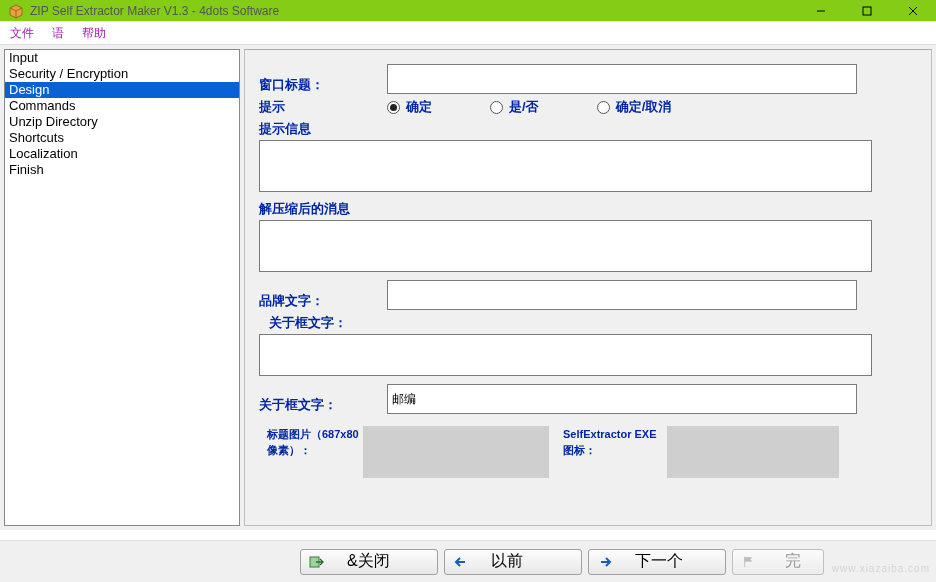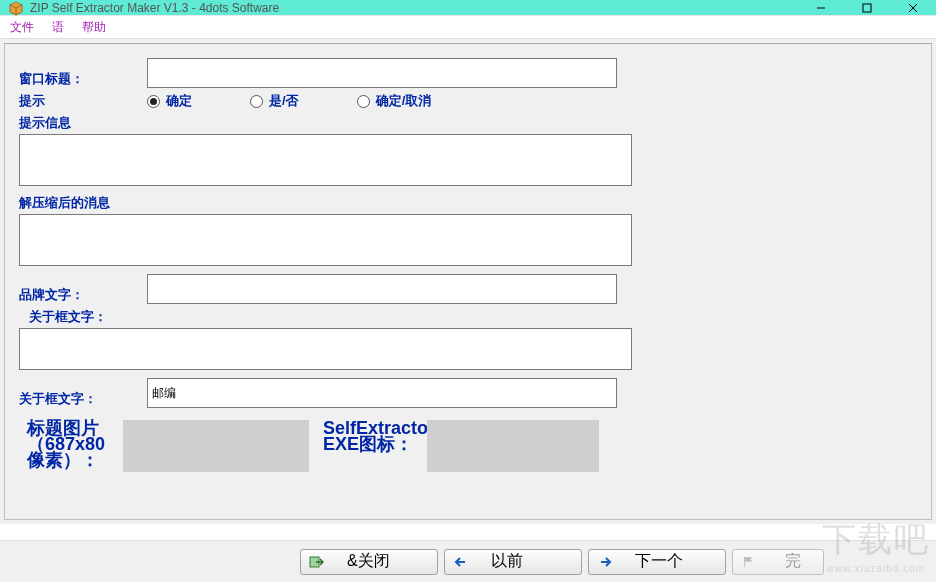--- a/index.html
+++ b/index.html
@@ -6,22 +6,22 @@
 body {
   font-family: "Microsoft YaHei", "SimSun", Tahoma, sans-serif;
   font-size: 12px;
   background: #fff;
   width: 936px;
   height: 582px;
   overflow: hidden;
   position: relative;
 }
 .titlebar {
-  height: 16px;
-  background: #5eead4;
+  height: 22px;
+  background: #84cc16;
   border-bottom: 1px solid #e8e8e8;
   display: flex;
   align-items: center;
   padding-left: 8px;
   color: #555;
 }
 .titlebar .appicon {
   width: 16px; height: 16px;
   margin-right: 6px;
   display: inline-flex; align-items: center; justify-content: center;
@@ -130,21 +130,21 @@
 .radio-dot.checked::after {
   content: ""; width: 7px; height: 7px; background: #222; border-radius: 50%;
 }
 .section-label { color: #0026a5; font-weight: bold; font-size: 13px; margin-top: 4px; }
 .img-row {
   display: flex;
   margin-top: 12px;
   gap: 0;
 }
 .img-caption {
-  color: #0026a5; font-weight: bold; font-size: 18px;
+  color: #0026a5; font-weight: bold; font-size: 11px;
   width: 104px;
   padding-left: 8px;
   line-height: 16px;
 }
 .img-box {
   background: #cfcfcf;
   height: 52px;
 }
 .img-box.wide { width: 186px; margin-right: 6px;}
 .img-box.small { width: 172px; }
@@ -218,20 +218,30 @@
   </div>
 </div>
 
 <div class="menubar">
   <span class="menu-item">文件</span>
   <span class="menu-item">语</span>
   <span class="menu-item">帮助</span>
 </div>
 
 <div class="content">
+  <div class="sidebar">
+    <div class="sidebar-item">Input</div>
+    <div class="sidebar-item">Security / Encryption</div>
+    <div class="sidebar-item selected">Design</div>
+    <div class="sidebar-item">Commands</div>
+    <div class="sidebar-item">Unzip Directory</div>
+    <div class="sidebar-item">Shortcuts</div>
+    <div class="sidebar-item">Localization</div>
+    <div class="sidebar-item">Finish</div>
+  </div>
 
   <div class="main">
 
     <div class="form-row">
       <span class="lbl">窗口标题：</span>
       <input class="txt short" value="" style="">
     </div>
 
     <div class="form-row">
       <span class="lbl">提示</span>
@@ -310,15 +320,14 @@
     <span class="bicon">
       <svg width="14" height="14" viewBox="0 0 16 16">
           <path d="M3 2 v12 M3 3 h8 l-2 2 l2 2 h-8" fill="#bdbdbd" stroke="#bdbdbd"></path>
         </svg>
     </span>
     <span class="blabel">完</span>
   </div>
 </div>
 
 <div class="watermark">
-  <span>下载吧</span>
   <small>www.xiazaiba.com</small>
 </div>
 
 </body></html>

